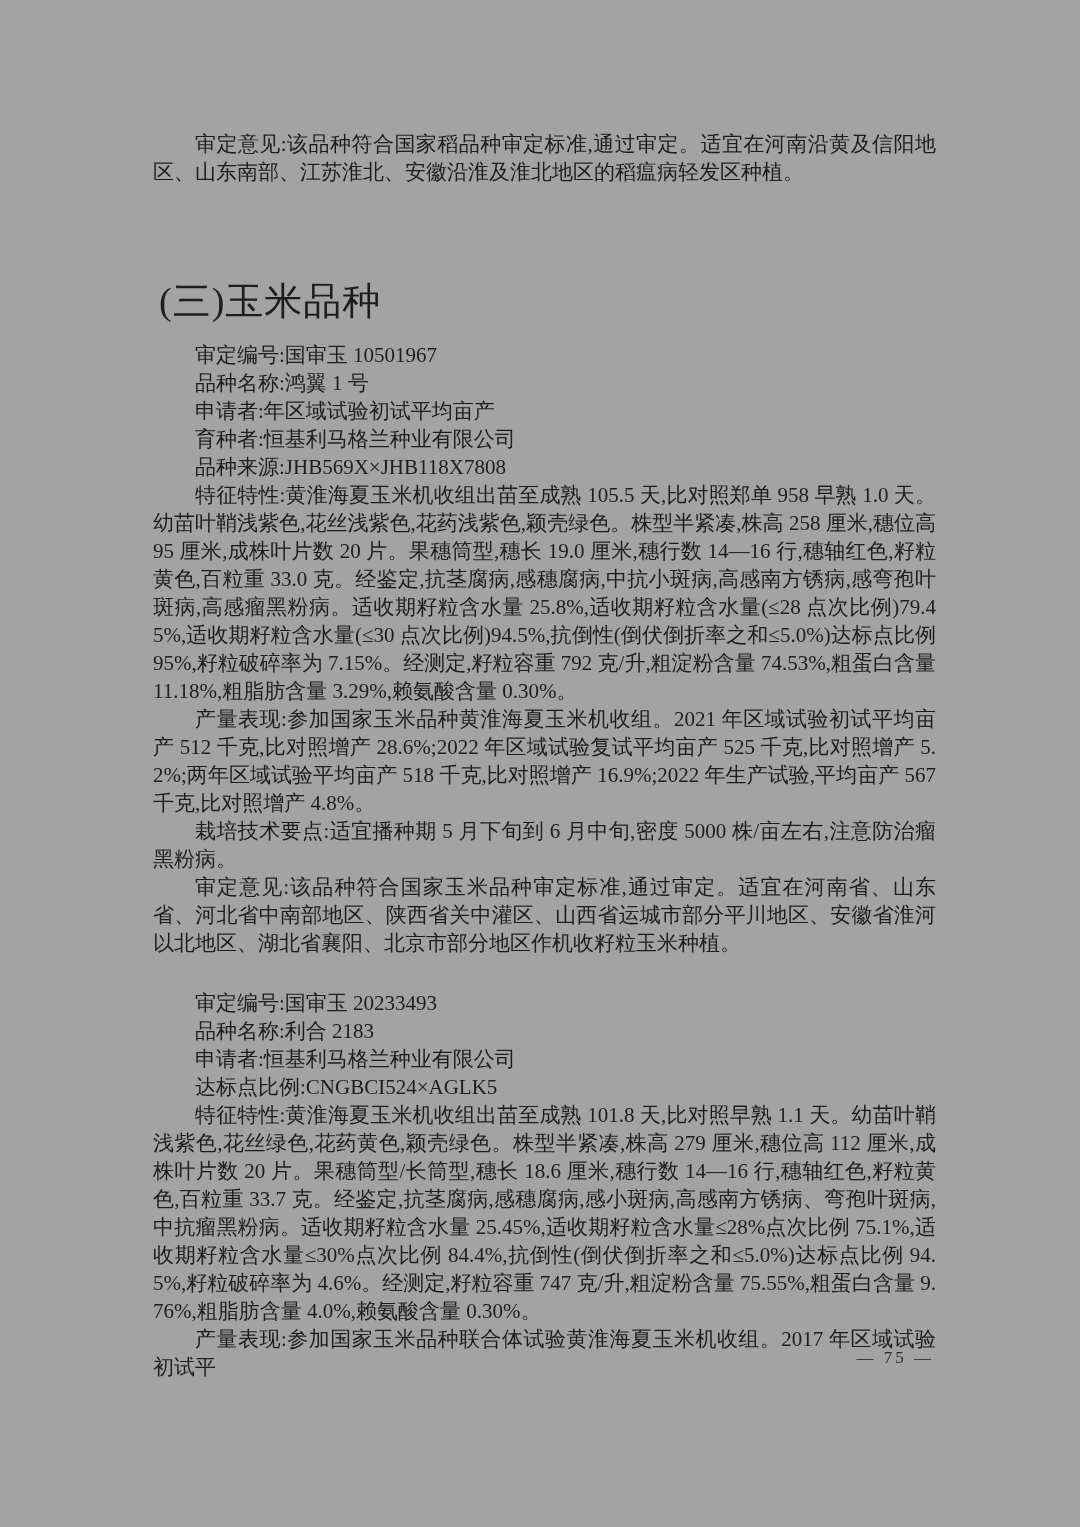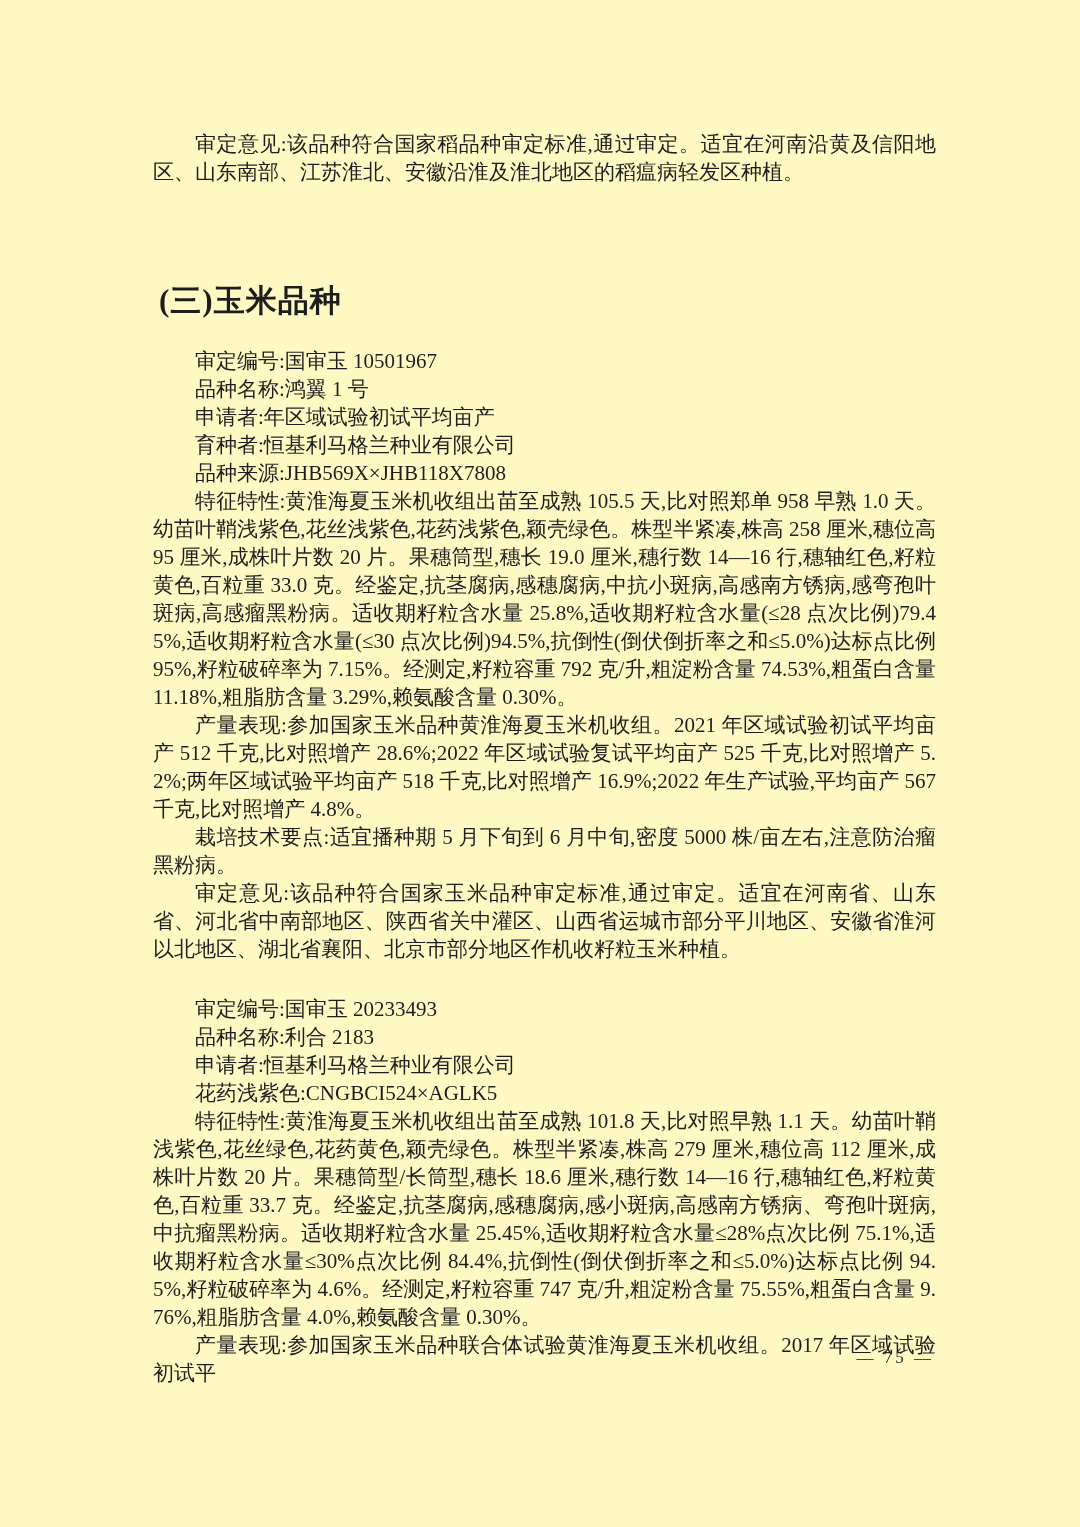--- a/index.html
+++ b/index.html
@@ -1,45 +1,45 @@
 <!DOCTYPE html>
 <html><head>
 <meta charset="utf-8">
 <style>
   html, body { margin: 0; padding: 0; background: #e9e9e9; }
   .page {
     position: relative;
     width: 1080px;
     height: 1527px;
     margin: 0 auto;
-    background: #fef9c3;
+    background: #a3a3a3;
     box-sizing: border-box;
     padding: 130px 144px 0 153px;
     color: #1d1d1d;
     font-family: "Liberation Serif", "DejaVu Serif", serif;
     font-size: 21px;
     line-height: 28px;
     overflow: hidden;
   }
   .para {
     margin: 0;
     text-align: justify;
     text-indent: 2em;
     word-break: break-all;
   }
   .info-line {
     margin: 0;
     text-indent: 2em;
     white-space: nowrap;
   }
   .section-heading {
-    margin: 97px 0 28px 6px;
-    font-size: 31px;
+    margin: 97px 0 22px 6px;
+    font-size: 38px;
     line-height: 36px;
-    font-weight: 700;
+    font-weight: 400;
     text-indent: 0;
     letter-spacing: 1px;
   }
   .variety-block-2 { margin-top: 32px; }
   .page-number {
     position: absolute;
     top: 1344px;
     right: 146px;
     font-size: 17px;
     letter-spacing: 3px;
@@ -64,20 +64,20 @@
     <p class="para">特征特性:黄淮海夏玉米机收组出苗至成熟 105.5 天,比对照郑单 958 早熟 1.0 天。幼苗叶鞘浅紫色,花丝浅紫色,花药浅紫色,颖壳绿色。株型半紧凑,株高 258 厘米,穗位高 95 厘米,成株叶片数 20 片。果穗筒型,穗长 19.0 厘米,穗行数 14—16 行,穗轴红色,籽粒黄色,百粒重 33.0 克。经鉴定,抗茎腐病,感穗腐病,中抗小斑病,高感南方锈病,感弯孢叶斑病,高感瘤黑粉病。适收期籽粒含水量 25.8%,适收期籽粒含水量(≤28 点次比例)79.45%,适收期籽粒含水量(≤30 点次比例)94.5%,抗倒性(倒伏倒折率之和≤5.0%)达标点比例 95%,籽粒破碎率为 7.15%。经测定,籽粒容重 792 克/升,粗淀粉含量 74.53%,粗蛋白含量 11.18%,粗脂肪含量 3.29%,赖氨酸含量 0.30%。</p>
     <p class="para">产量表现:参加国家玉米品种黄淮海夏玉米机收组。2021 年区域试验初试平均亩产 512 千克,比对照增产 28.6%;2022 年区域试验复试平均亩产 525 千克,比对照增产 5.2%;两年区域试验平均亩产 518 千克,比对照增产 16.9%;2022 年生产试验,平均亩产 567 千克,比对照增产 4.8%。</p>
     <p class="para">栽培技术要点:适宜播种期 5 月下旬到 6 月中旬,密度 5000 株/亩左右,注意防治瘤黑粉病。</p>
     <p class="para">审定意见:该品种符合国家玉米品种审定标准,通过审定。适宜在河南省、山东省、河北省中南部地区、陕西省关中灌区、山西省运城市部分平川地区、安徽省淮河以北地区、湖北省襄阳、北京市部分地区作机收籽粒玉米种植。</p>
   </section>
 
   <section class="variety-block-2">
     <p class="info-line">审定编号:国审玉 20233493</p>
     <p class="info-line">品种名称:利合 2183</p>
     <p class="info-line">申请者:恒基利马格兰种业有限公司</p>
-    <p class="info-line">花药浅紫色:CNGBCI524×AGLK5</p>
+    <p class="info-line">达标点比例:CNGBCI524×AGLK5</p>
     <p class="para">特征特性:黄淮海夏玉米机收组出苗至成熟 101.8 天,比对照早熟 1.1 天。幼苗叶鞘浅紫色,花丝绿色,花药黄色,颖壳绿色。株型半紧凑,株高 279 厘米,穗位高 112 厘米,成株叶片数 20 片。果穗筒型/长筒型,穗长 18.6 厘米,穗行数 14—16 行,穗轴红色,籽粒黄色,百粒重 33.7 克。经鉴定,抗茎腐病,感穗腐病,感小斑病,高感南方锈病、弯孢叶斑病,中抗瘤黑粉病。适收期籽粒含水量 25.45%,适收期籽粒含水量≤28%点次比例 75.1%,适收期籽粒含水量≤30%点次比例 84.4%,抗倒性(倒伏倒折率之和≤5.0%)达标点比例 94.5%,籽粒破碎率为 4.6%。经测定,籽粒容重 747 克/升,粗淀粉含量 75.55%,粗蛋白含量 9.76%,粗脂肪含量 4.0%,赖氨酸含量 0.30%。</p>
     <p class="para">产量表现:参加国家玉米品种联合体试验黄淮海夏玉米机收组。2017 年区域试验初试平</p>
   </section>
 
   <div class="page-number">— 75 —</div>
 
 </div>
 
 </body></html>

